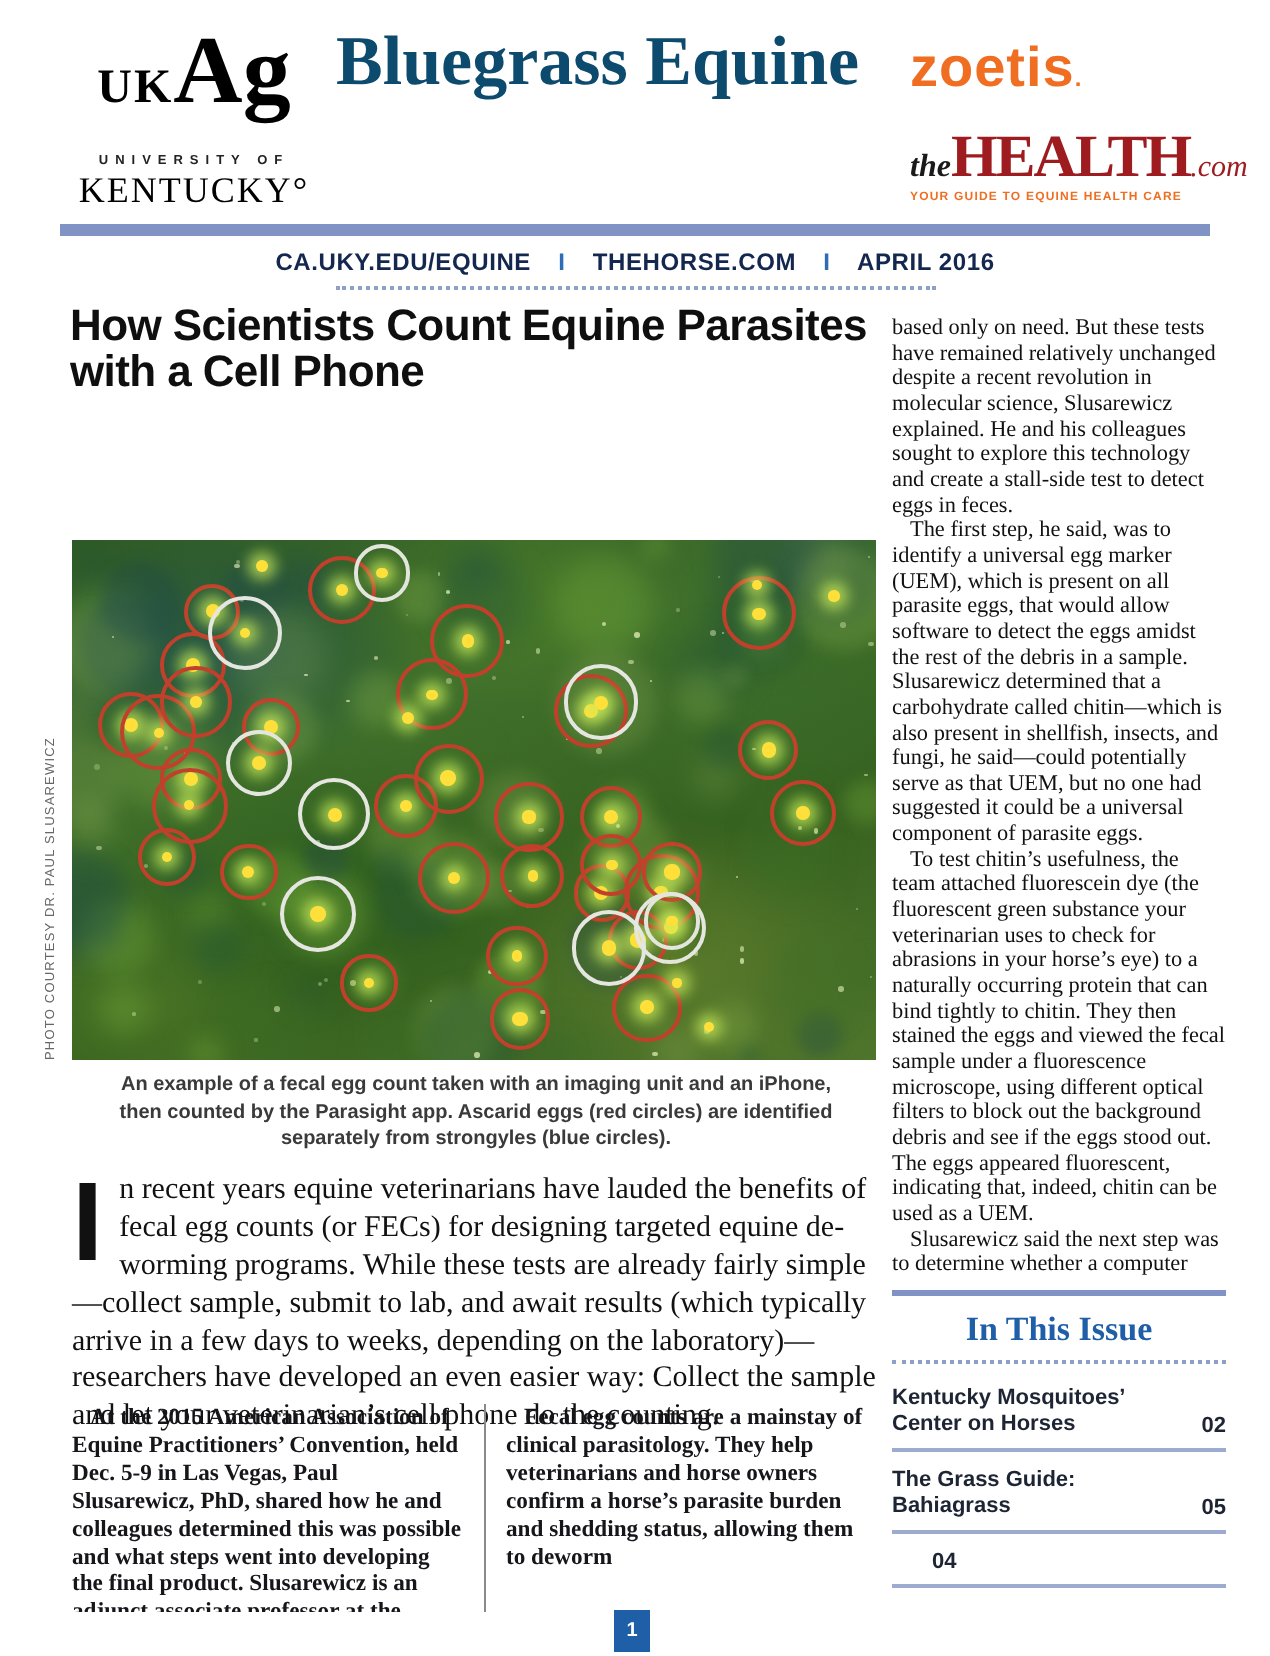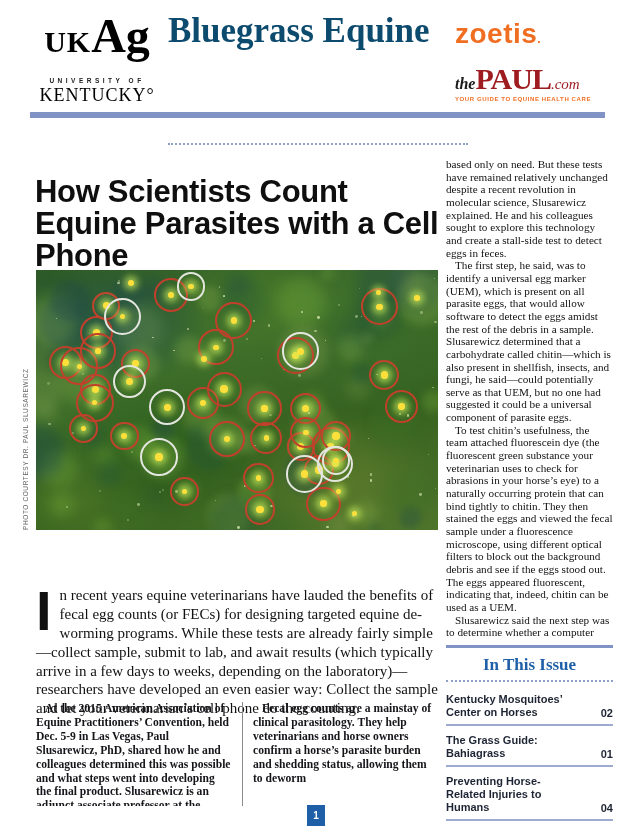--- a/index.html
+++ b/index.html
@@ -3,21 +3,21 @@
 <meta charset="utf-8">
 <style>
   * { margin:0; padding:0; box-sizing:border-box; }
   html,body { width:635px; height:828px; background:#fff; font-family:"Liberation Sans", sans-serif; }
   .abs { position:absolute; }
   #page { position:relative; width:635px; height:828px; background:#fff; overflow:hidden; }
 
   
   #uk-logo { left:30px; top:12px; width:134px; text-align:center; color:#000; }
   .ukag { font-family:"Liberation Serif", serif; font-weight:700; line-height:1; }
-  .ukag .uk { font-size:30px; letter-spacing:1px; }
+  .ukag .uk { font-size:24px; letter-spacing:1px; }
   .ukag .ag { font-size:48px; }
   .equine-bar { background:#000; color:#fff; font-size:10px; font-weight:700; letter-spacing:5px; padding:3px 0 2px 4px; width:102px; margin:-6px auto 0 8px; position:relative; z-index:-1;}
   .univ-of { font-size:6.5px; letter-spacing:3.5px; color:#222; margin-top:7px; font-weight:700;}
   .kentucky { font-family:"Liberation Serif", serif; font-size:18px; letter-spacing:1px; margin-top:1px; font-weight:400;}
 
   #masthead { left:168px; top:12px; width:300px; text-align:left; color:#0c4a6e; font-family:Liberation Serif, serif; font-weight:700; }
   .mast1 { font-size:35px; line-height:1.1; }
   .mast2 { font-size:62px; line-height:0.92; letter-spacing:1px; }
 
   #sponsors { right:24px; top:20px; width:156px; text-align:left; }
@@ -28,21 +28,21 @@
   .th-horse { font-family:"Liberation Serif", serif; font-weight:700; font-size:30px; color:#9e1c20; letter-spacing:-1px; }
   .th-com { font-family:"Liberation Serif", serif; font-style:italic; font-size:15px; color:#9e1c20; }
   .th-tag { font-size:6px; color:#f06e22; letter-spacing:.6px; margin-top:2px; font-weight:700; }
 
   #header-rule { left:30px; top:112px; width:575px; height:6px; background:#8192c5; }
   #navline { left:0; top:124px; width:635px; text-align:center; font-size:12px; font-weight:700; color:#14274e; letter-spacing:.3px; }
   #navline .sep { color:#2e6cb5; padding:0 10px; }
   #nav-dotted { left:168px; top:143px; width:300px; border-top:2px dotted #8fa0c8; }
 
   
-  #headline { left:35px; top:176px; width:408px; font-size:31px; font-weight:700; color:#0f0f0f; line-height:1.04; letter-spacing:-.3px; }
+  #headline { left:35px; top:152px; width:408px; font-size:22px; font-weight:700; color:#0f0f0f; line-height:1.04; letter-spacing:-.3px; }
 
   
   #photo-credit { left:22px; top:270px; height:260px; writing-mode:vertical-rl; transform:rotate(180deg); font-size:6.5px; color:#666; letter-spacing:.6px; text-align:left; }
   #photo { left:36px; top:270px; width:402px; height:260px; overflow:hidden;
     background:
       radial-gradient(ellipse 140px 90px at 18% 22%, rgba(25,75,90,.55), transparent 70%),
       radial-gradient(ellipse 120px 80px at 55% 10%, rgba(80,130,40,.6), transparent 70%),
       radial-gradient(ellipse 150px 100px at 85% 30%, rgba(60,110,45,.55), transparent 70%),
       radial-gradient(ellipse 160px 110px at 30% 65%, rgba(45,95,30,.6), transparent 70%),
       radial-gradient(ellipse 140px 100px at 75% 80%, rgba(120,140,50,.5), transparent 70%),
@@ -95,27 +95,34 @@
     <div class="kentucky">KENTUCKY°</div>
   </div>
 
   <div class="abs" id="masthead">
     <div class="mast1">Bluegrass Equine</div>
   </div>
 
   <div class="abs" id="sponsors">
     <div class="zoetis"><span>zoetis</span><span class="tm">.</span></div>
     <div class="thehorse">
-      <span class="th-the">the</span><span class="th-horse">PAUL</span><span class="th-com">.com</span>
+      <span class="th-the">the</span><span class="th-horse">HEALTH</span><span class="th-com">.com</span>
       <div class="th-tag">YOUR GUIDE TO EQUINE HEALTH CARE</div>
     </div>
   </div>
 
   <div class="abs" id="header-rule"></div>
 
+  <div class="abs" id="navline">
+    <span>CA.UKY.EDU/EQUINE</span>
+    <span class="sep">I</span>
+    <span>THEHORSE.COM</span>
+    <span class="sep">I</span>
+    <span>APRIL 2016</span>
+  </div>
   <div class="abs" id="nav-dotted"></div>
 
   <h1 class="abs" id="headline">How Scientists Count Equine Parasites with a Cell Phone</h1>
 
   <div class="abs" id="photo-credit">PHOTO COURTESY DR. PAUL SLUSAREWICZ</div>
   <div class="abs" id="photo">
       <div class="blob" style="left: 58.1804px; top: 175.685px; width: 19.6999px; height: 19.6999px; background: rgba(130, 185, 60, 0.28); filter: blur(6.83471px);"></div>
       <div class="blob" style="left: 152.124px; top: 157.79px; width: 42.1695px; height: 42.1695px; background: rgba(30, 80, 55, 0.32); filter: blur(3.18815px);"></div>
       <div class="blob" style="left: 264.247px; top: 123.131px; width: 22.2984px; height: 22.2984px; background: rgba(175, 215, 95, 0.2); filter: blur(5.64334px);"></div>
       <div class="blob" style="left: -1.63479px; top: 182.059px; width: 25.4834px; height: 25.4834px; background: rgba(25, 65, 80, 0.28); filter: blur(5.41859px);"></div>
@@ -389,20 +396,21 @@
         <div class="egg" style="width: 7.38109px; height: 7.38109px; background: rgb(255, 224, 58); margin: -3.30419px -0.0845891px;"></div>
       </div>
       <div class="egg" style="position: absolute; left: 300.456px; top: 219.341px; width: 4.69588px; height: 4.69588px;"></div>
       <div class="egg" style="position: absolute; left: 164.727px; top: 86.101px; width: 5.99836px; height: 5.99836px;"></div>
       <div class="egg" style="position: absolute; left: 92.3875px; top: 10.3457px; width: 6.06382px; height: 6.06382px;"></div>
       <div class="egg" style="position: absolute; left: 315.584px; top: 241.303px; width: 5.0837px; height: 5.0837px;"></div>
       <div class="egg" style="position: absolute; left: 340.033px; top: 19.877px; width: 5.08903px; height: 5.08903px;"></div>
       <div class="egg" style="position: absolute; left: 377.945px; top: 24.9395px; width: 5.60703px; height: 5.60703px;"></div>
     </div>
 
+  <div class="abs" id="caption">An example of a fecal egg count taken with an imaging unit and an iPhone, then counted by the Parasight app. Ascarid eggs (red circles) are identified separately from strongyles (blue circles).</div>
 
   <div class="abs" id="intro">
     <span id="dropcap">I</span><span>n recent years equine veterinarians have lauded the benefits of fecal egg counts (or FECs) for designing targeted equine de-worming programs. While these tests are already fairly simple—collect sample, submit to lab, and await results (which typically arrive in a few days to weeks, depending on the laboratory)—researchers have developed an even easier way: Collect the sample and let your veterinarian’s cell phone do the counting.</span>
   </div>
 
   <div class="abs" id="twocol">
     <div class="tcol">
       <p class="ind">At the 2015 American Association of Equine Practitioners’ Convention, held Dec. 5-9 in Las Vegas, Paul Slusarewicz, PhD, shared how he and colleagues determined this was possible and what steps went into developing the final product. Slusarewicz is an adjunct associate professor at the University of Kentucky’s (UK)</p>
     </div>
     <div class="tcol right">
@@ -420,23 +428,22 @@
   <div class="abs" id="iti">
     <div id="iti-top-rule"></div>
     <div id="iti-title">In This Issue</div>
     <div id="iti-dotted"></div>
     <div class="iti-item">
       <div class="iti-label">Kentucky Mosquitoes’ Center on Horses</div>
       <div class="iti-page">02</div>
     </div>
     <div class="iti-item">
       <div class="iti-label">The Grass Guide: Bahiagrass</div>
-      <div class="iti-page">01</div>
+      <div class="iti-page">05</div>
     </div>
     <div class="iti-item">
-      <div class="iti-label">Preventing Horse-Related Injuries to Humans</div>
       <div class="iti-page">04</div>
     </div>
   </div>
 
   <div class="abs" id="pagenum">1</div>
 
 </div>
 
 </body></html>

